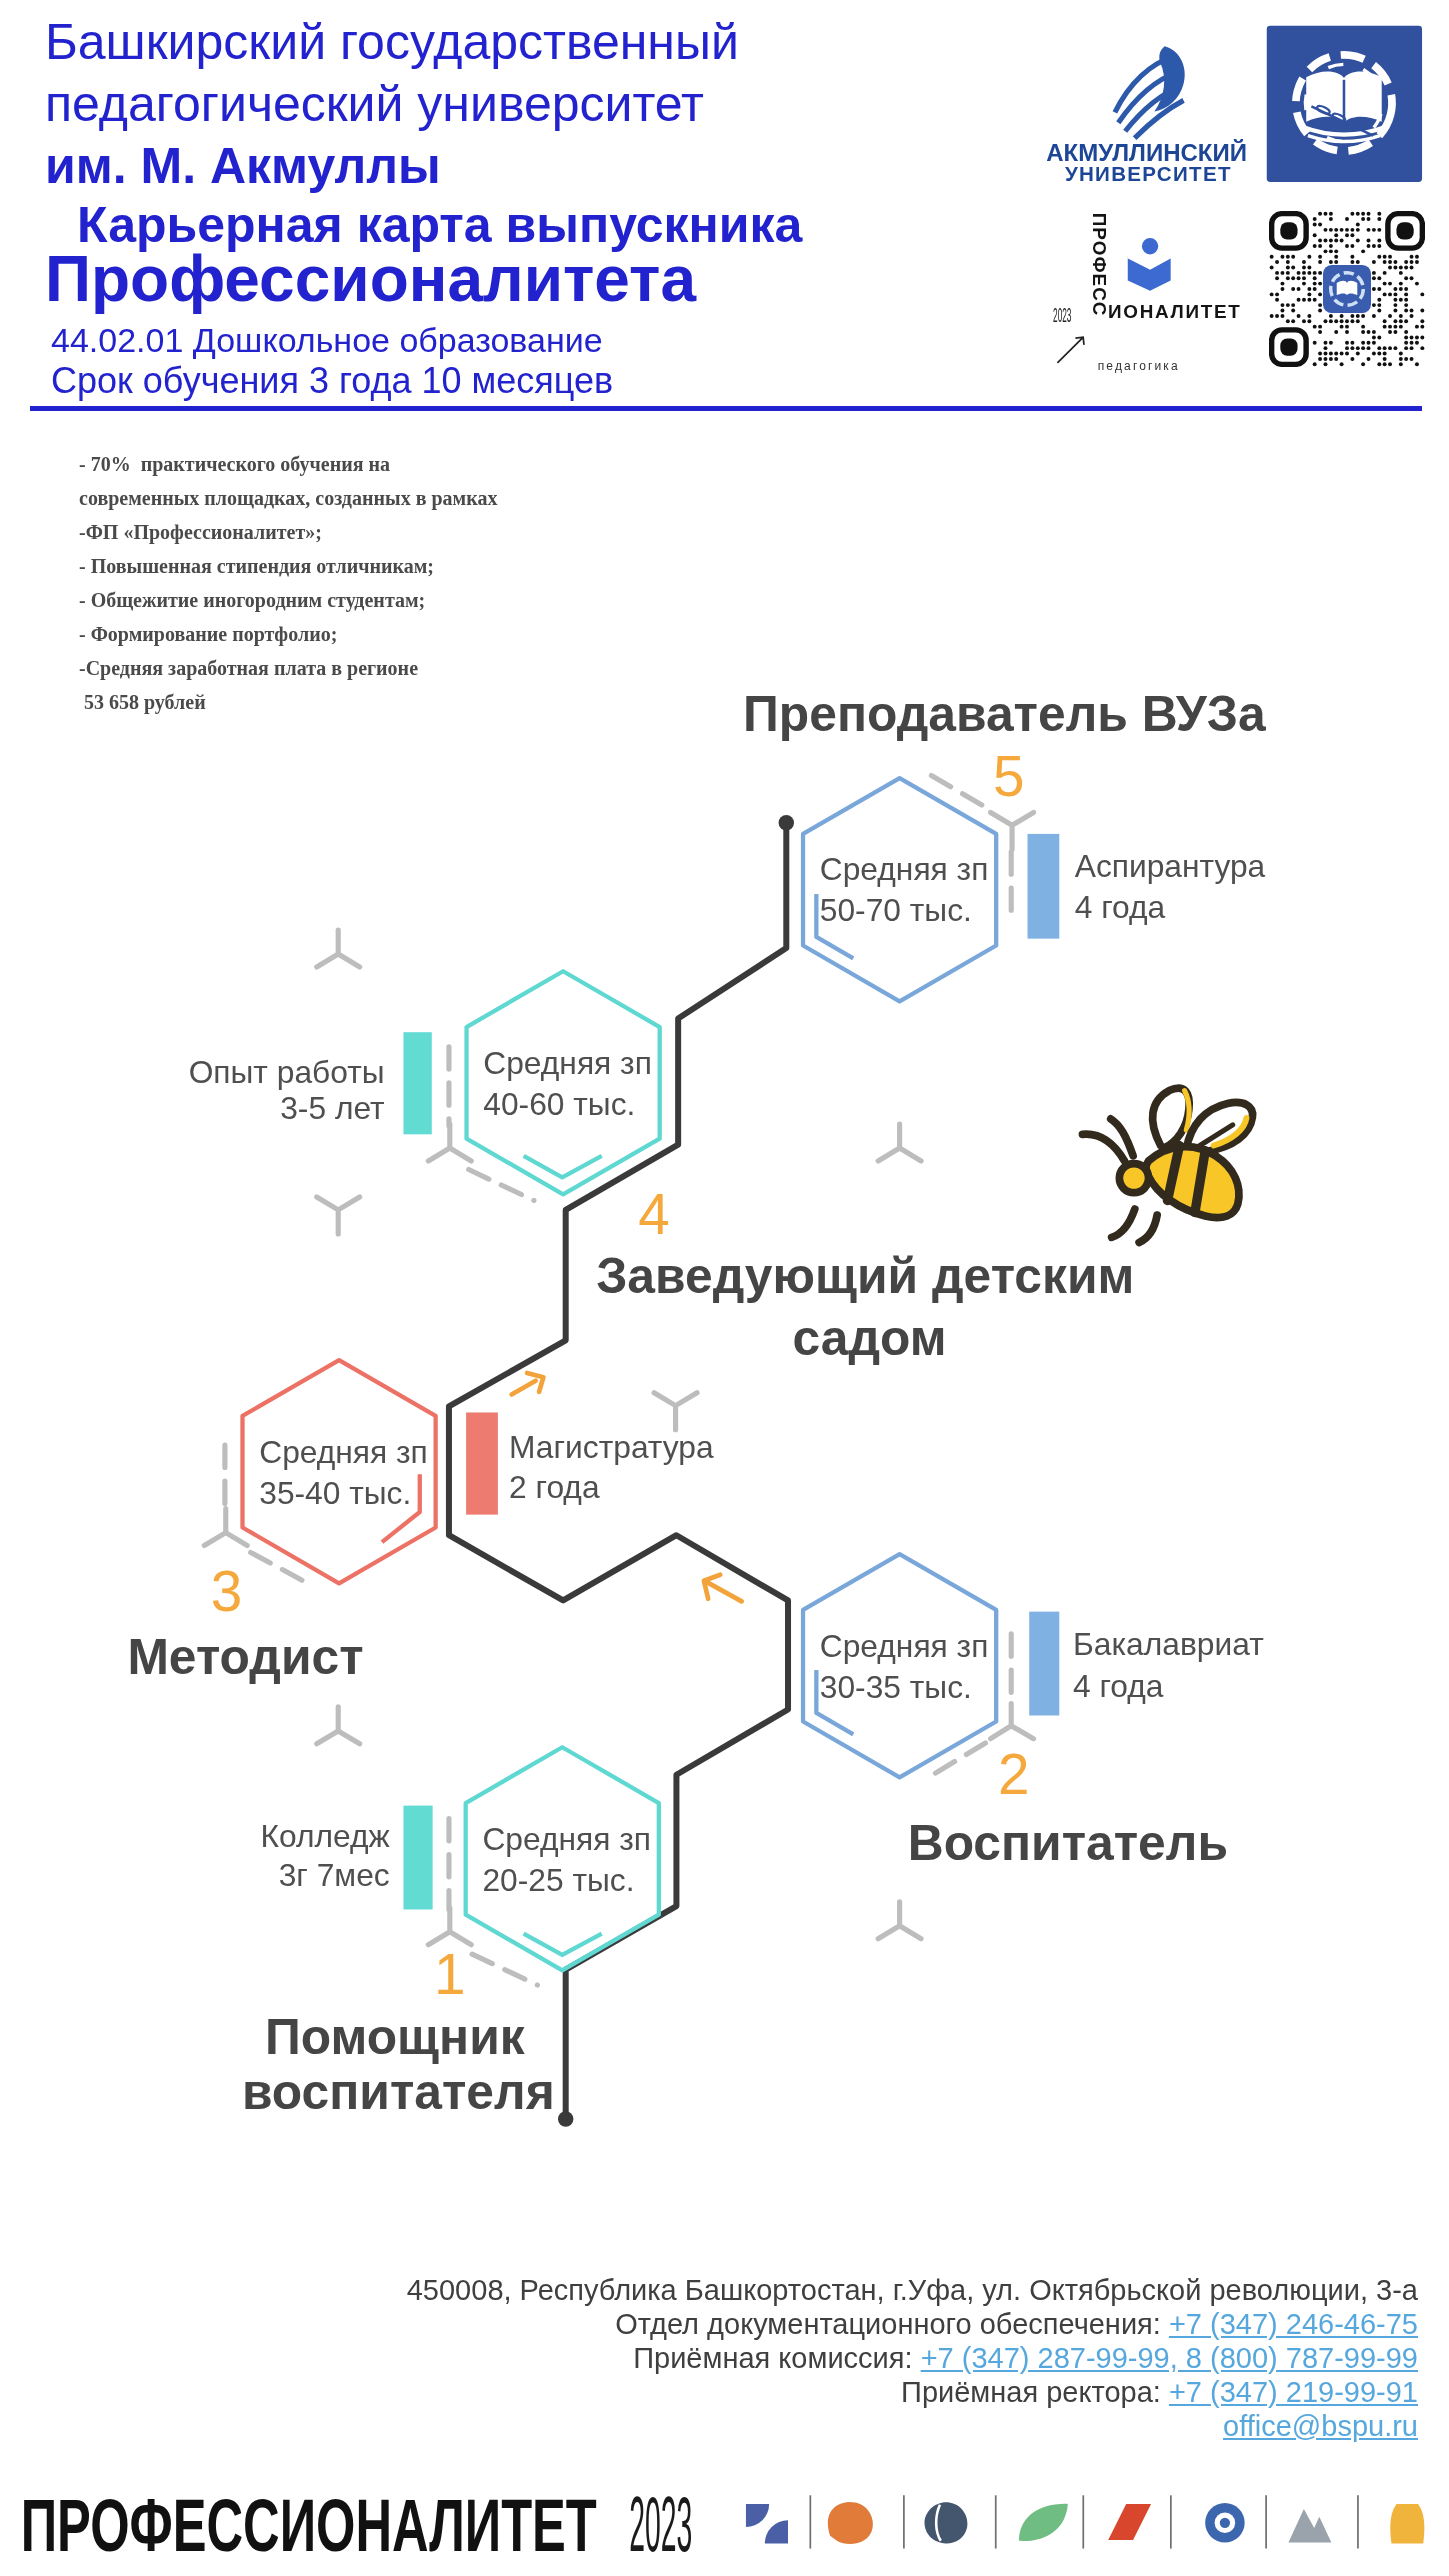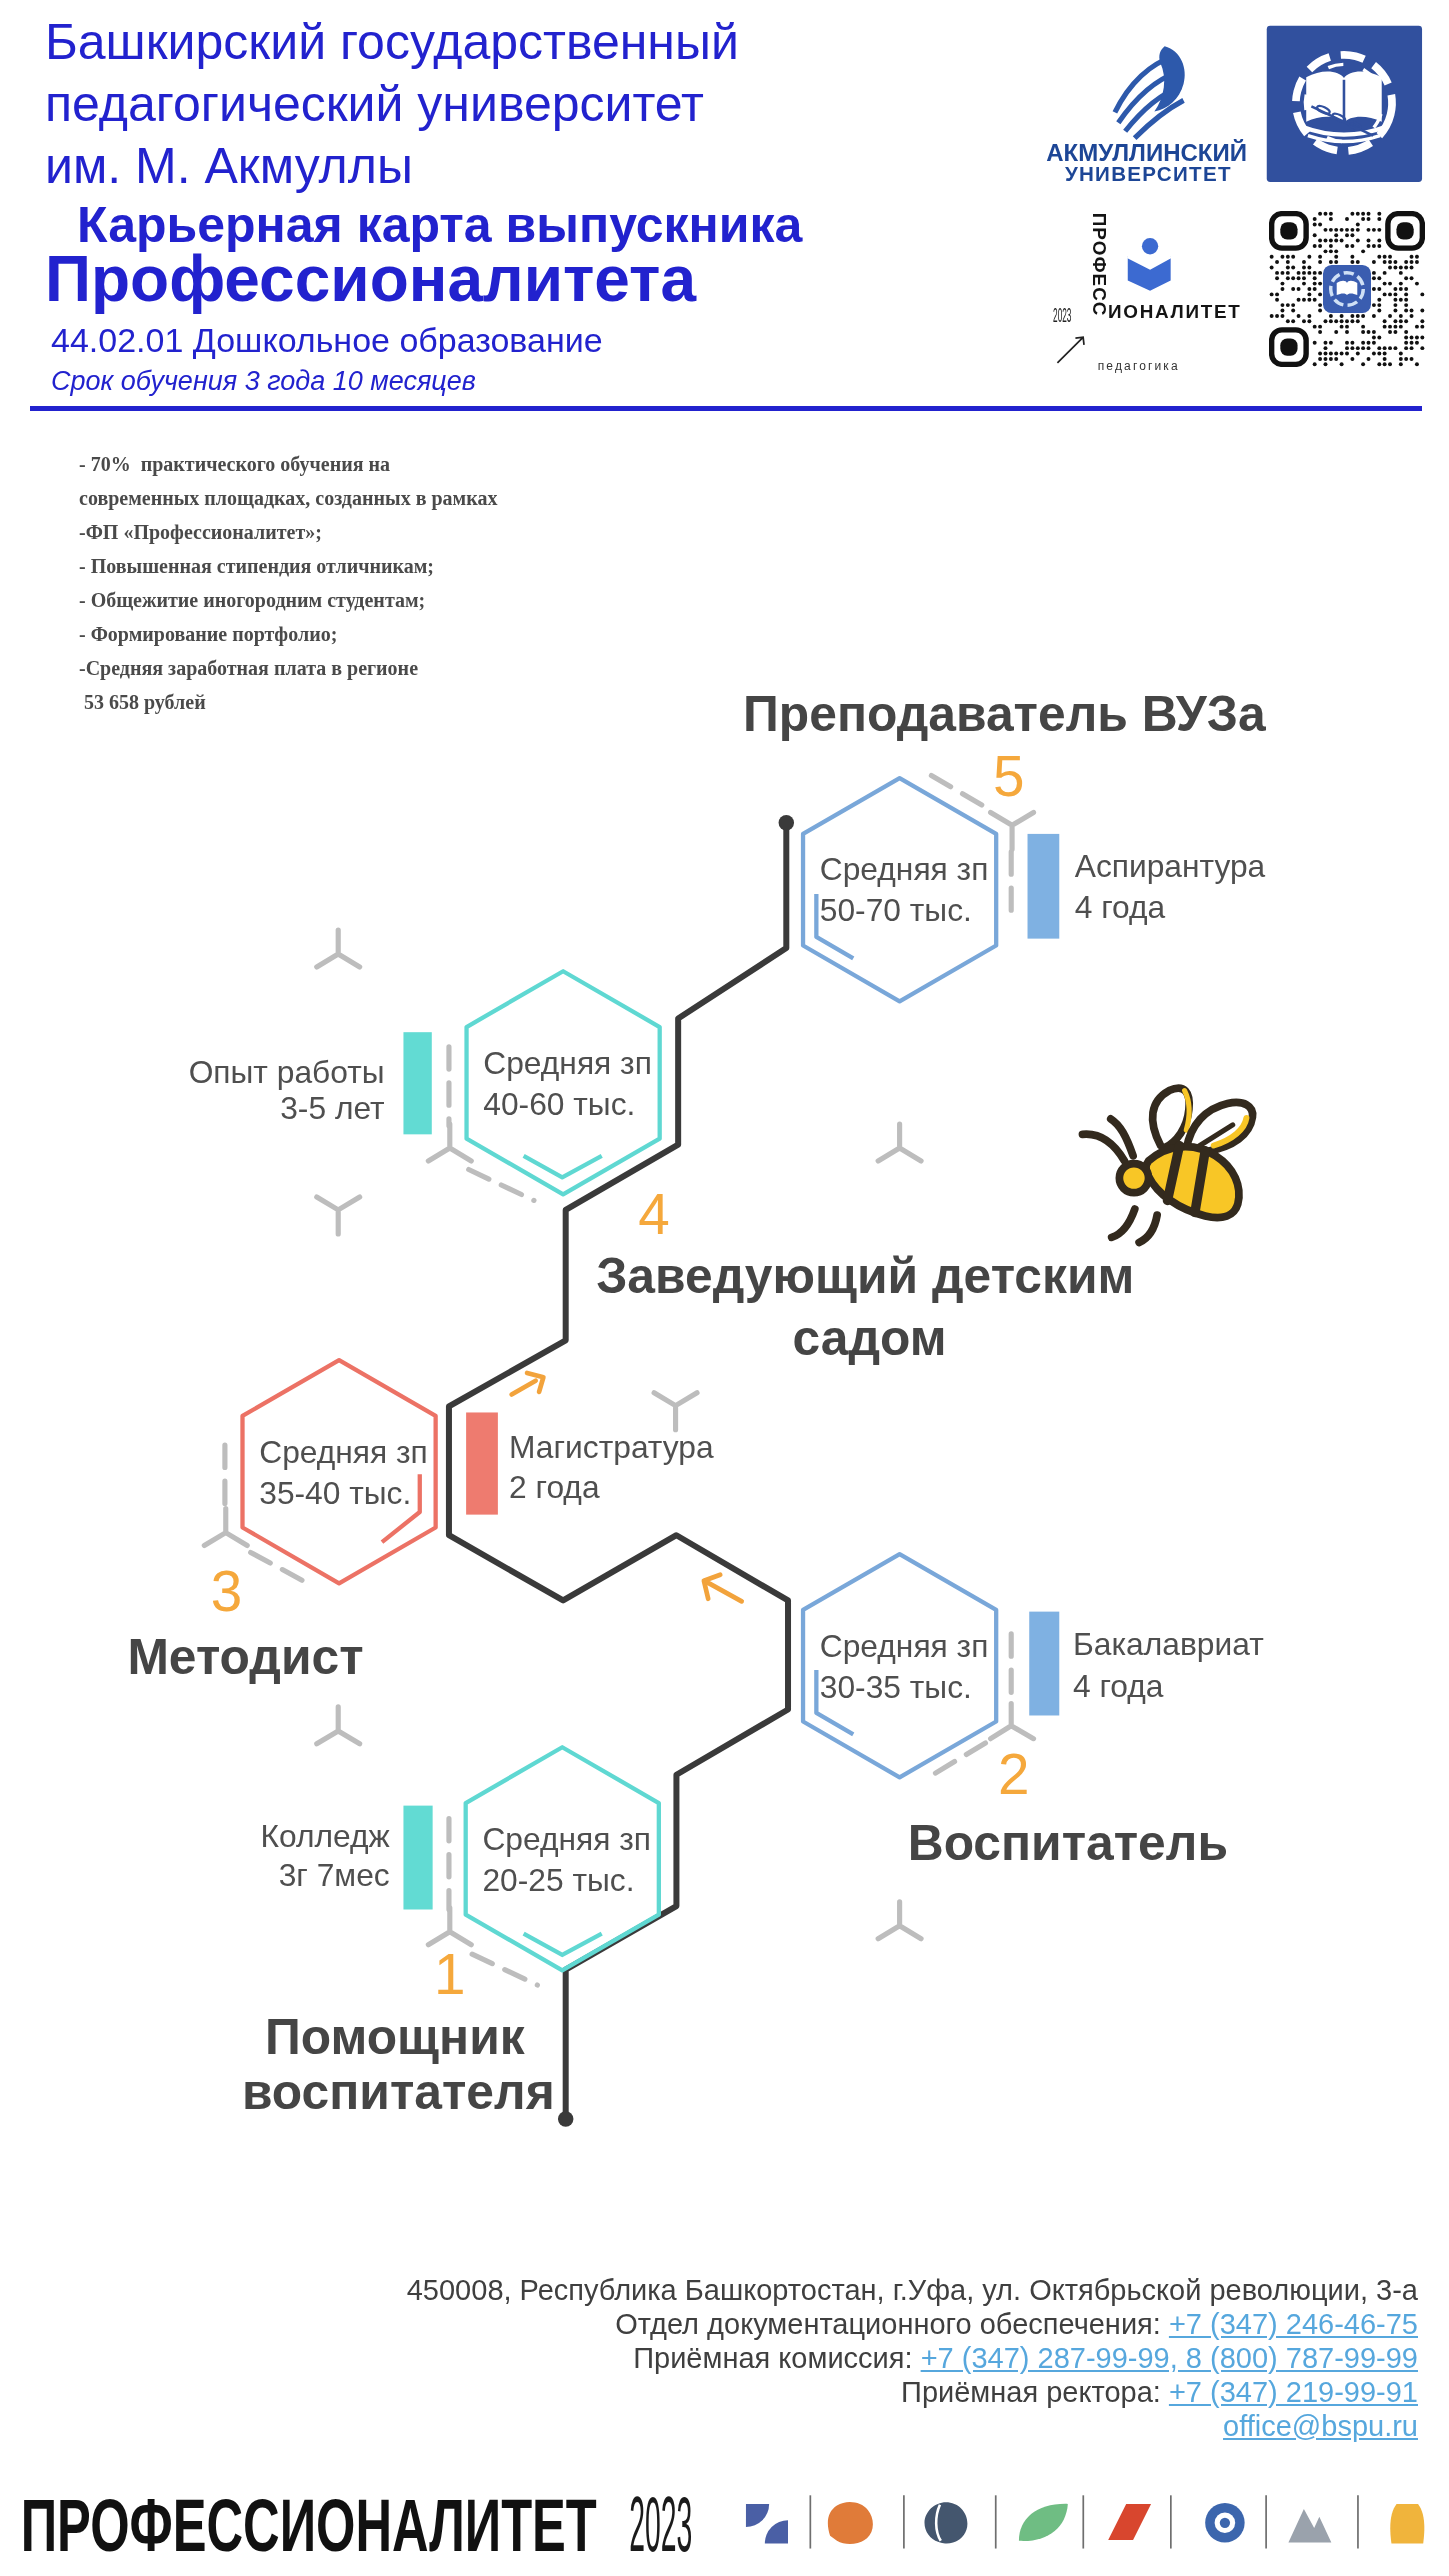--- a/index.html
+++ b/index.html
@@ -5,25 +5,25 @@
 body{width:1449px;height:2576px;position:relative;background:#ffffff;overflow:hidden;
      font-family:"Liberation Sans",sans-serif;}
 .abs{position:absolute;white-space:nowrap;}
 .hblue{color:#2222ce;}
 .gray{color:#4a4a4a;}
 </style></head>
 <body>
 
 <div class="abs hblue" style="left:45px;top:17px;font-size:50px;line-height:50px;">Башкирский государственный</div>
 <div class="abs hblue" style="left:45px;top:79px;font-size:50px;line-height:50px;">педагогический университет</div>
-<div class="abs hblue" style="left:45px;top:141px;font-size:50px;line-height:50px;">им. М. Акмуллы</div>
+<div class="abs hblue" style="left:45px;top:141px;font-size:50px;line-height:50px;font-weight:bold;">им. М. Акмуллы</div>
 <div class="abs hblue" style="left:45px;top:200px;font-size:50px;line-height:50px;font-weight:bold;margin-left:32px;">Карьерная карта выпускника</div>
 <div class="abs hblue" style="left:45px;top:254px;font-size:64px;line-height:50px;font-weight:bold;">Профессионалитета</div>
 <div class="abs hblue" style="left:51px;top:323px;font-size:34px;line-height:34px;">44.02.01 Дошкольное образование</div>
-<div class="abs hblue" style="left:51px;top:364px;font-size:27px;line-height:34px;font-style:italic;">Срок обучения 3 года 10 месяцев</div>
+<div class="abs hblue" style="left:51px;top:364px;font-size:36px;line-height:34px;">Срок обучения 3 года 10 месяцев</div>
 <div class="abs" style="left:30px;top:406px;width:1392px;height:5.2px;background:#2222ce;"></div>
 
 <div class="abs gray" style="left:79px;top:447px;font-size:20px;line-height:34px;font-weight:bold;font-family:Liberation Serif, serif;">-&nbsp;70%&nbsp; практического обучения на<br>современных площадках, созданных в рамках<br>-ФП «Профессионалитет»;<br>- Повышенная стипендия отличникам;<br>- Общежитие иногородним студентам;<br>- Формирование портфолио;<br>-Средняя заработная плата в регионе<br>&nbsp;53 658 рублей</div>
 
 <svg class="abs" style="left:0;top:0;" width="1449" height="429" viewBox="0 0 1688 500">
 
 <g fill="none" stroke="#2d59ab" stroke-width="6">
 <path d="M1299 131 C1316 96 1341 74 1367 66"></path>
 <path d="M1303 143 C1325 111 1349 92 1372 84"></path>
 <path d="M1311 153 C1334 124 1356 108 1376 101"></path>

